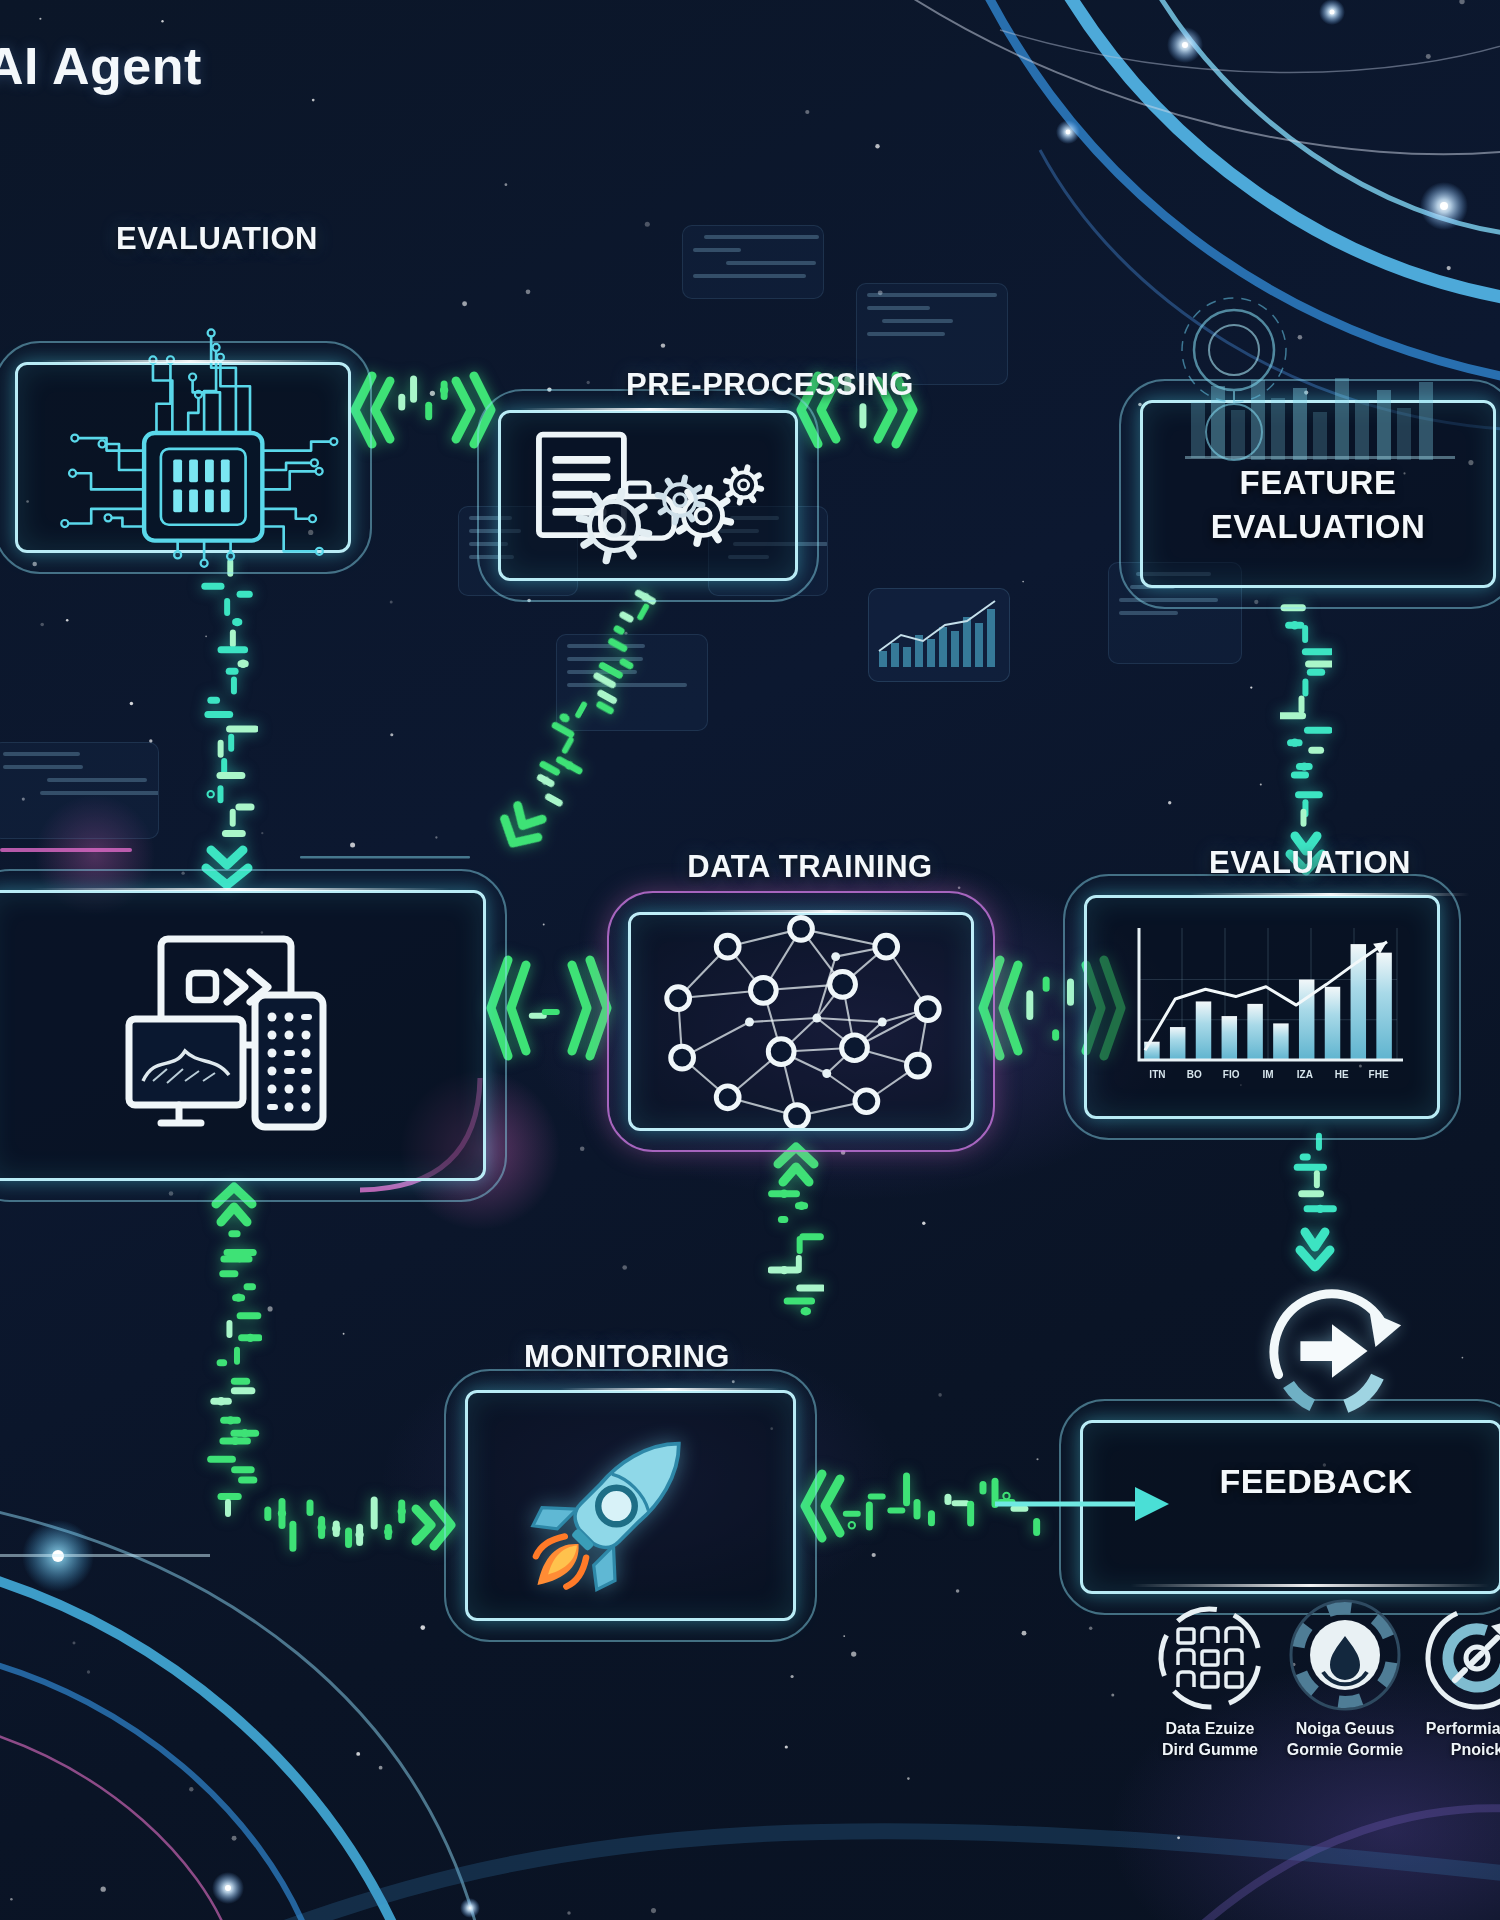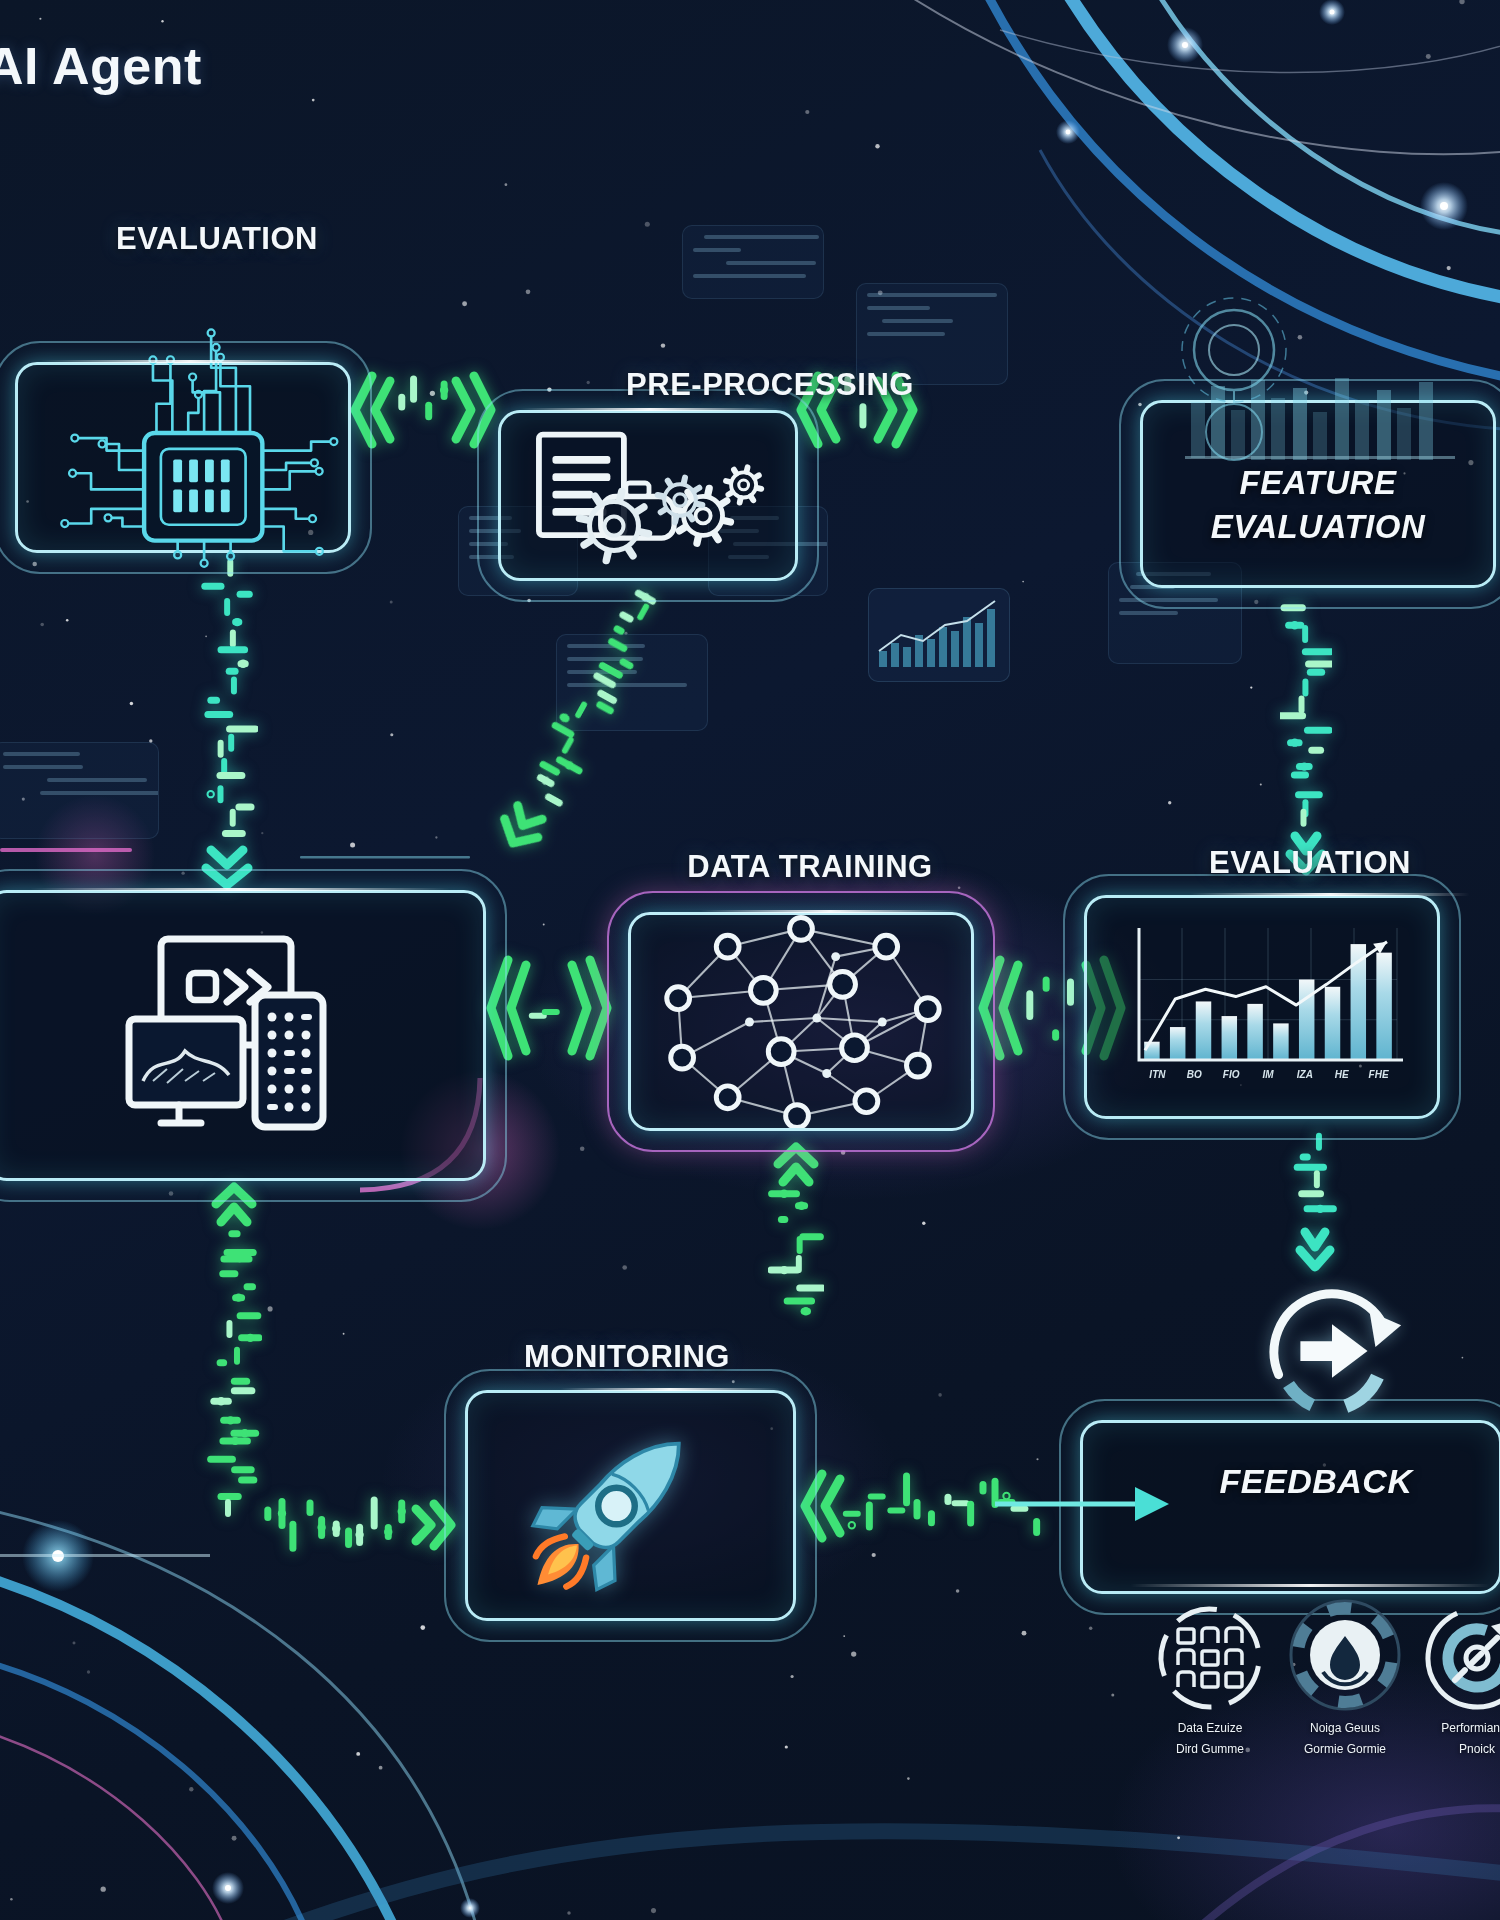--- a/index.html
+++ b/index.html
@@ -9,44 +9,44 @@
   svg{display:block;}
   #bg{position:absolute;left:0;top:0;z-index:0;}
 
   .title{position:absolute;left:-14px;top:36px;font-size:52px;font-weight:700;color:#f4f8fb;
     letter-spacing:.5px;z-index:6;text-shadow:0 0 14px rgba(120,180,255,.25);}
 
   .stage-label{position:absolute;z-index:6;color:#f4f8fb;font-weight:700;text-align:center;
     font-size:31px;letter-spacing:.5px;line-height:42px;
     text-shadow:0 2px 8px rgba(0,0,0,.7),0 0 18px rgba(130,200,255,.25);}
 
-  .node{position:absolute;z-index:3;border:3px solid #b9ecf6;border-radius:22px;
+  .node{position:absolute;z-index:3;border:3px solid #b9ecf6;border-radius:12px;
     background:rgba(7,16,31,.55);
-    box-shadow:0 0 20px rgba(85,220,240,.45), inset 0 0 30px rgba(85,220,240,.14);font-style:italic;}
+    box-shadow:0 0 20px rgba(85,220,240,.45), inset 0 0 30px rgba(85,220,240,.14);}
   .node::before{content:'';position:absolute;inset:-24px;border:2px solid rgba(140,225,245,.45);
     border-radius:46px;pointer-events:none;}
   .node-model{border-color:#bfeef8;}
   .node-model::before{border-color:rgba(205,120,225,.8);
     box-shadow:0 0 26px rgba(220,110,200,.35), inset 0 0 20px rgba(190,110,220,.12);}
   .node-text{position:absolute;left:0;right:0;text-align:center;color:#f4f8fb;font-weight:700;
     font-size:33px;letter-spacing:.5px;line-height:44px;text-shadow:0 2px 8px rgba(0,0,0,.7);}
 
   .flare{position:absolute;height:3px;z-index:4;pointer-events:none;
     background:linear-gradient(90deg,rgba(255,255,255,0),rgba(255,255,255,.95),rgba(255,255,255,0));
     filter:blur(.4px);}
 
   .arrow{position:absolute;z-index:2;filter:drop-shadow(0 0 7px rgba(64,230,140,.55));}
   .arrow.teal{filter:drop-shadow(0 0 7px rgba(60,225,200,.55));}
 
   .ghost-panel{position:absolute;z-index:1;background:rgba(28,55,92,.28);
     border:1px solid rgba(130,190,230,.18);border-radius:10px;opacity:.75;overflow:hidden;}
   .gl{height:4px;background:rgba(150,205,235,.38);margin:9px 10px;border-radius:2px;}
 
   .legend-item{position:absolute;width:150px;z-index:6;text-align:center;}
-  .legend-label{color:#eef4f8;font-weight:400;font-size:12px;line-height:21px;
+  .legend-label{color:#eef4f8;font-weight:700;font-size:16px;line-height:21px;
     text-shadow:0 1px 4px rgba(0,0,0,.8);}
 
   .icon-abs{position:absolute;z-index:4;pointer-events:none;}
 </style>
 </head>
 <body>
 
 <div class="canvas">
 
   <svg id="bg" width="1500" height="1920" viewBox="0 0 1500 1920">

